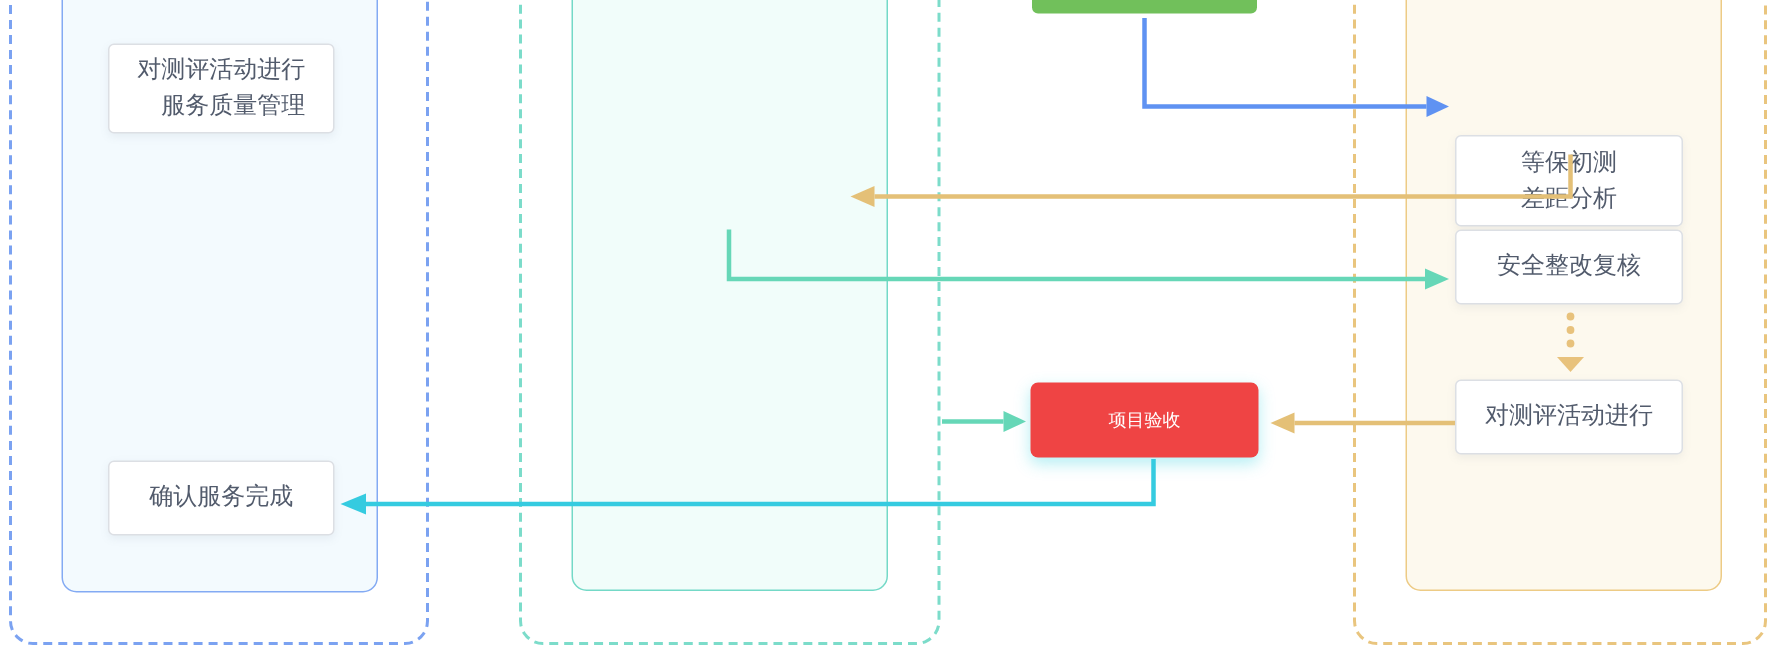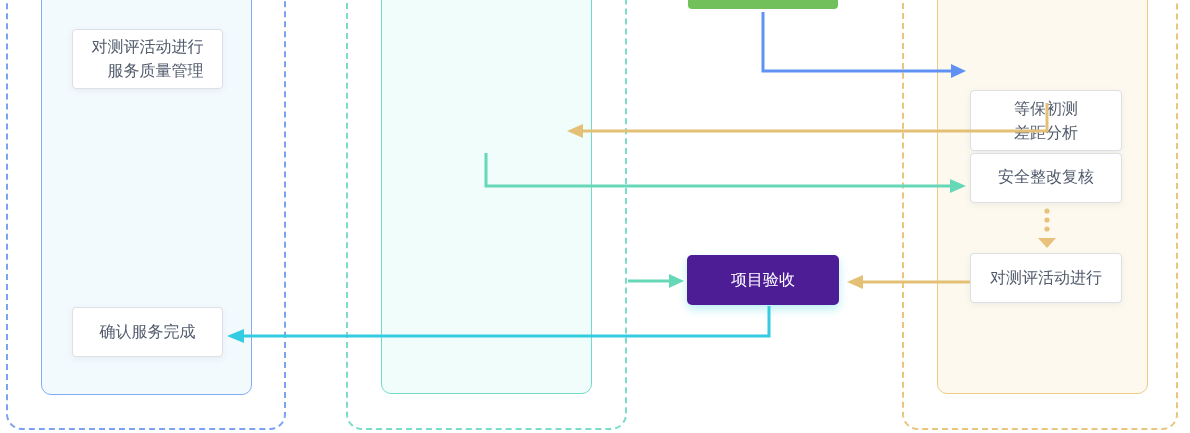--- a/index.html
+++ b/index.html
@@ -56,28 +56,28 @@
     left: 688px; top: -10px;
     width: 150px; height: 19px;
     background: #71c05b;
     border-radius: 4px;
     z-index: 3;
   }
   .btn-cyan {
     position: absolute;
     left: 687px; top: 255px;
     width: 152px; height: 50px;
-    background: #4c1d95;
+    background: #ef4444;
     border: none;
     border-radius: 5px;
     display: flex;
     align-items: center;
     justify-content: center;
     color: #ffffff;
-    font-size: 16px;
+    font-size: 12px;
     font-family: inherit;
     box-shadow: 0 4px 10px rgba(65,212,226,0.38);
     cursor: pointer;
     z-index: 3;
   }
   .arrow-layer {
     position: absolute;
     left: 0; top: 0;
     width: 1190px; height: 433px;
     pointer-events: none;
@@ -100,21 +100,21 @@
 
   <div class="node" style="left:72px; top:29px; width:151px; height:60px;text-align:right;">对测评活动进行
 服务质量管理</div>
 
   <div class="node" style="left:72px; top:307px; width:151px; height:50px;">确认服务完成</div>
 
 
   <div class="node" style="left:970px; top:42px; width:152px; height:61px;margin-top:48px;">等保初测
 差距分析</div>
 
-  <div class="node" style="left:970px; top:153px; width:152px; height:50px;font-family:Liberation Mono, monospace;">安全整改复核</div>
+  <div class="node" style="left:970px; top:153px; width:152px; height:50px;">安全整改复核</div>
 
   <div class="node" style="left:970px; top:253px; width:152px; height:50px;">对测评活动进行</div>
 
   <div class="btn-green"></div>
 
   <button class="btn-cyan">项目验收</button>
 
   <svg class="arrow-layer" width="1190" height="433" viewBox="0 0 1190 433">
 
     <g>

